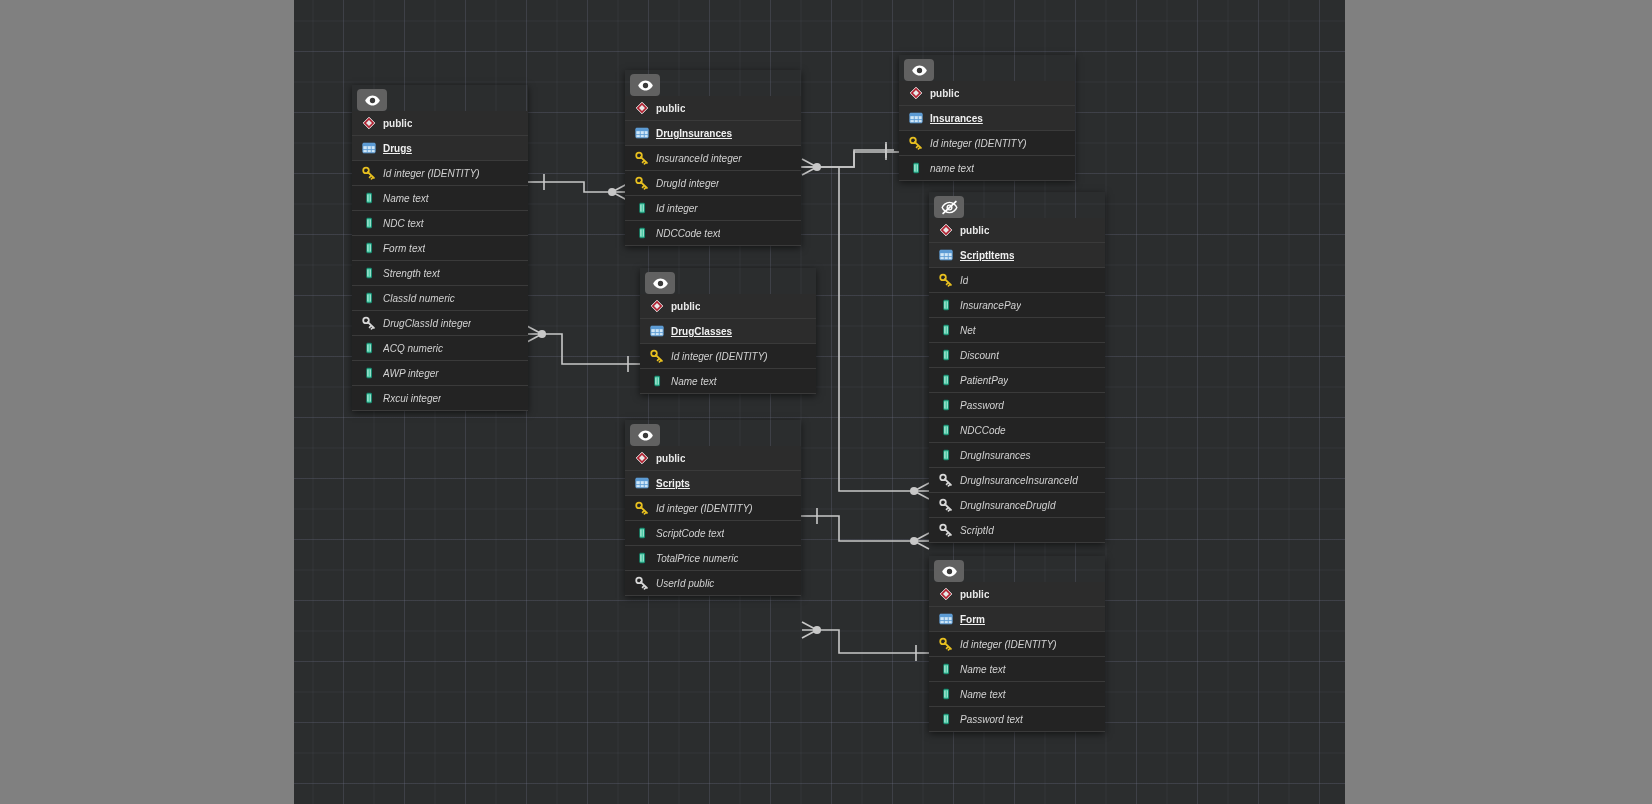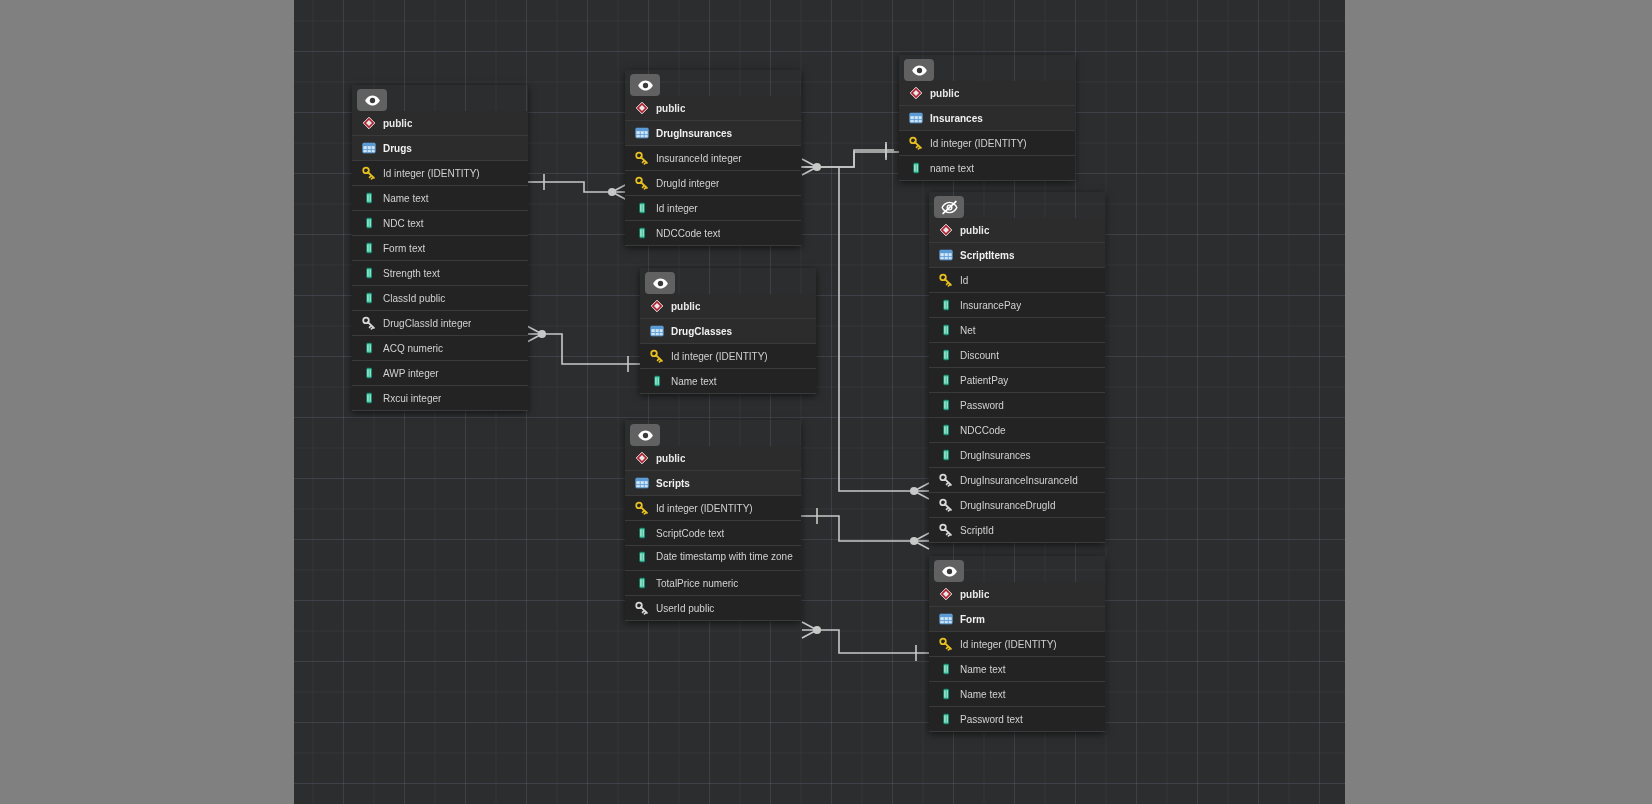--- a/index.html
+++ b/index.html
@@ -76,22 +76,22 @@
     font-size: 10px;
     line-height: 15px;
     white-space: nowrap;
     overflow: hidden;
   }
   .row.schema, .row.tablename {
     background: #2c2c2c;
     font-weight: bold;
   }
   .row.schema { color: #e8e8e8; }
-  .row.tablename { color: #f0f0f0; }
-  .row.field { background: #232323; }
+  .row.tablename { color: #f0f0f0; text-decoration: underline; }
+  .row.field { background: #232323; font-style: italic; }
   .row.wrap {
     white-space: normal;
     align-items: flex-start;
   }
   .row.wrap .rlabel { white-space: normal; }
   .ricon {
     width: 15px;
     min-width: 15px;
     height: 16px;
     margin-right: 7px;
@@ -239,21 +239,21 @@
             <span class="rlabel">Strength text</span>
           </div>
           <div class="row field">
             <span class="ricon">
               <svg width="12" height="14" viewBox="0 0 16 16" xmlns="http://www.w3.org/2000/svg">
                 <rect x="5" y="1.6" width="6.4" height="12.8" rx="1" fill="#49c9a4" stroke="#0e8f72" stroke-width="1"></rect>
                 <path d="M6.5 3.4 L6.5 12.6" stroke="#ffffff" stroke-width="1.1" opacity="0.85"></path>
                 <path d="M9.9 3.4 L9.9 12.6" stroke="#ffffff" stroke-width="1.1" opacity="0.55"></path>
               </svg>
             </span>
-            <span class="rlabel">ClassId public</span>
+            <span class="rlabel">ClassId numeric</span>
           </div>
           <div class="row field">
             <span class="ricon">
               <svg width="14" height="14" viewBox="0 0 16 16" xmlns="http://www.w3.org/2000/svg">
                 <circle cx="4.6" cy="5" r="3.2" fill="none" stroke="#d8d8d8" stroke-width="2"></circle>
                 <path d="M6.6 7 L13.6 13.6" stroke="#d8d8d8" stroke-width="2.2" stroke-linecap="round"></path>
                 <path d="M10.2 11.4 L8.6 13" stroke="#d8d8d8" stroke-width="1.9" stroke-linecap="round"></path>
                 <path d="M12.2 13.4 L10.8 14.8" stroke="#d8d8d8" stroke-width="1.9" stroke-linecap="round"></path>
               </svg>
             </span>
@@ -647,30 +647,20 @@
           <div class="row field">
             <span class="ricon">
               <svg width="12" height="14" viewBox="0 0 16 16" xmlns="http://www.w3.org/2000/svg">
                 <rect x="5" y="1.6" width="6.4" height="12.8" rx="1" fill="#49c9a4" stroke="#0e8f72" stroke-width="1"></rect>
                 <path d="M6.5 3.4 L6.5 12.6" stroke="#ffffff" stroke-width="1.1" opacity="0.85"></path>
                 <path d="M9.9 3.4 L9.9 12.6" stroke="#ffffff" stroke-width="1.1" opacity="0.55"></path>
               </svg>
             </span>
             <span class="rlabel">ScriptCode text</span>
           </div>
-          <div class="row field wrap">
-            <span class="ricon">
-              <svg width="12" height="14" viewBox="0 0 16 16" xmlns="http://www.w3.org/2000/svg">
-                <rect x="5" y="1.6" width="6.4" height="12.8" rx="1" fill="#49c9a4" stroke="#0e8f72" stroke-width="1"></rect>
-                <path d="M6.5 3.4 L6.5 12.6" stroke="#ffffff" stroke-width="1.1" opacity="0.85"></path>
-                <path d="M9.9 3.4 L9.9 12.6" stroke="#ffffff" stroke-width="1.1" opacity="0.55"></path>
-              </svg>
-            </span>
-            <span class="rlabel">Date timestamp with time zone</span>
-          </div>
           <div class="row field">
             <span class="ricon">
               <svg width="12" height="14" viewBox="0 0 16 16" xmlns="http://www.w3.org/2000/svg">
                 <rect x="5" y="1.6" width="6.4" height="12.8" rx="1" fill="#49c9a4" stroke="#0e8f72" stroke-width="1"></rect>
                 <path d="M6.5 3.4 L6.5 12.6" stroke="#ffffff" stroke-width="1.1" opacity="0.85"></path>
                 <path d="M9.9 3.4 L9.9 12.6" stroke="#ffffff" stroke-width="1.1" opacity="0.55"></path>
               </svg>
             </span>
             <span class="rlabel">TotalPrice numeric</span>
           </div>

